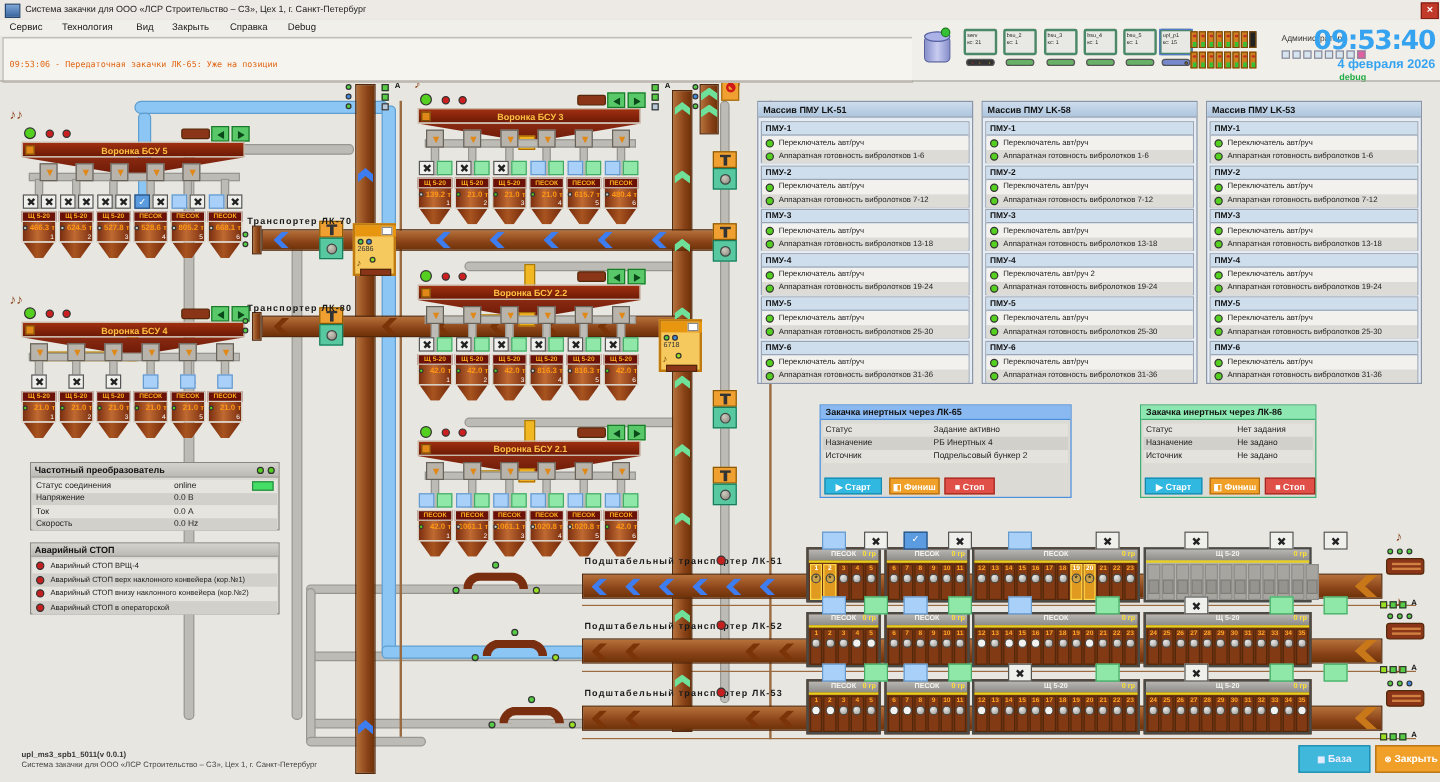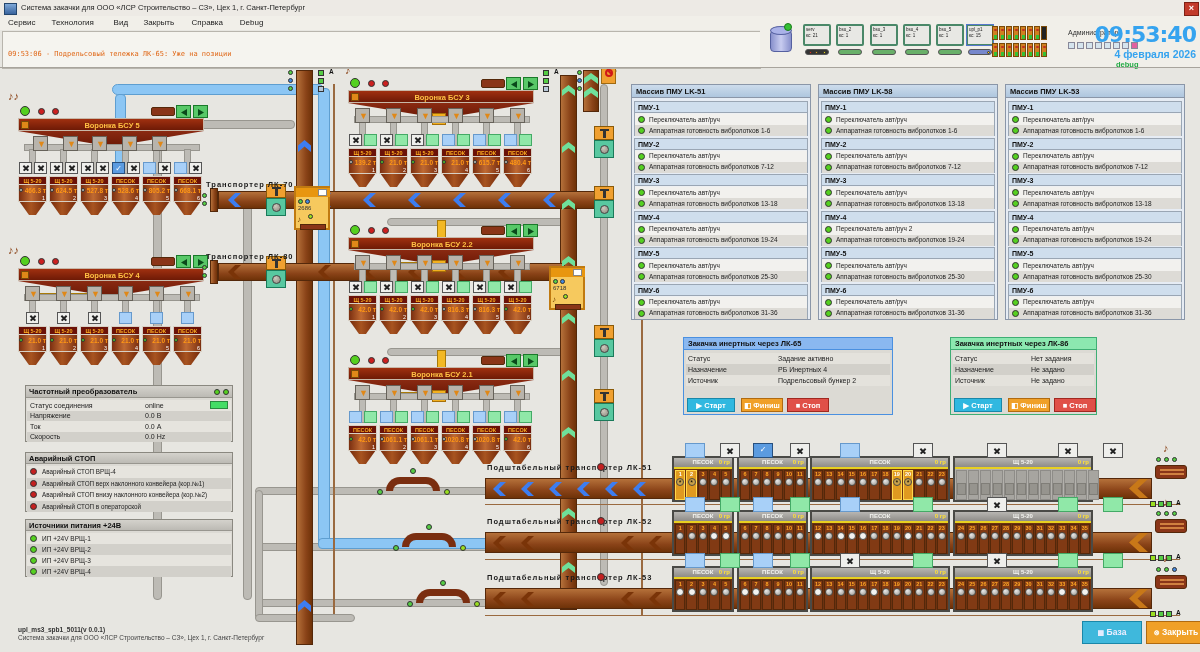--- a/index.html
+++ b/index.html
@@ -35,21 +35,21 @@
   <div class="abs" id="menubar" style="left:0;top:16px;width:760px;height:14px;background:#f1efe9;z-index:20;">
       <div style="position: absolute; box-sizing: border-box; left: 6px; top: 2px; height: 11px; font-size: 8px; color: rgb(34, 34, 34); padding: 0px 2px;">Сервис</div>
       <div style="position: absolute; box-sizing: border-box; left: 49.6px; top: 2px; height: 11px; font-size: 8px; color: rgb(34, 34, 34); padding: 0px 2px;">Технология</div>
       <div style="position: absolute; box-sizing: border-box; left: 111.6px; top: 2px; height: 11px; font-size: 8px; color: rgb(34, 34, 34); padding: 0px 2px;">Вид</div>
       <div style="position: absolute; box-sizing: border-box; left: 141.4px; top: 2px; height: 11px; font-size: 8px; color: rgb(34, 34, 34); padding: 0px 2px;">Закрыть</div>
       <div style="position: absolute; box-sizing: border-box; left: 189.6px; top: 2px; height: 11px; font-size: 8px; color: rgb(34, 34, 34); padding: 0px 2px;">Справка</div>
       <div style="position: absolute; box-sizing: border-box; left: 237.8px; top: 2px; height: 11px; font-size: 8px; color: rgb(34, 34, 34); padding: 0px 2px;">Debug</div>
     </div>
   <div class="abs" id="logpanel" style="left:2px;top:31px;width:757px;height:36px;background:#f5f4ef;border:1px solid #b8b5ad;z-index:20;">
       <div style="position: absolute; box-sizing: border-box; left: 1px; top: 18px; width: 753px; height: 8.5px;">
-        <div style="position: absolute; box-sizing: border-box; left: 4px; top: 0px; font-family: &quot;DejaVu Sans Mono&quot;, monospace; font-size: 7px; line-height: 8.5px; white-space: nowrap; color: rgb(224, 104, 24);">09:53:06 - Подрельсовый тележка ЛК-65: Уже на позиции</div>
+        <div style="position: absolute; box-sizing: border-box; left: 4px; top: 0px; font-family: &quot;DejaVu Sans Mono&quot;, monospace; font-size: 7px; line-height: 8.5px; white-space: nowrap; color: rgb(224, 104, 24);">09:53:06 - Передаточная закачки ЛК-65: Уже на позиции</div>
       </div>
     </div>
   <div class="abs" id="topbar" style="left:760px;top:16px;width:440px;height:51px;background:#f1efe9;z-index:20;">
       <div style="position: absolute; box-sizing: border-box; left: 10px; top: 10px; width: 22px; height: 30px;">
         <div style="position: absolute; box-sizing: border-box; left: 0px; top: 4px; width: 22px; height: 22px; background: linear-gradient(90deg, rgb(136, 144, 204), rgb(200, 204, 240), rgb(136, 144, 204)); border: 1px solid rgb(85, 96, 160); border-radius: 4px;"></div>
         <div style="position: absolute; box-sizing: border-box; left: 0px; top: 0px; width: 22px; height: 9px; background: rgb(170, 178, 232); border: 1px solid rgb(85, 96, 160); border-radius: 50%;"></div>
         <div style="position: absolute; box-sizing: border-box; left: 14px; top: -3px; width: 8px; height: 8px; border-radius: 50%; background: rgb(53, 192, 53); border: 1px solid rgb(26, 122, 26);"></div>
       </div>
       <div style="position: absolute; box-sizing: border-box; left: 43px; top: 8px; width: 28px; height: 22px; background: rgb(232, 232, 228); border: 2px solid rgb(74, 136, 104); border-radius: 2px;">
         <div style="position: absolute; box-sizing: border-box; left: 1px; top: 1px; font-size: 4.5px; line-height: 5.5px; color: rgb(34, 34, 34); white-space: pre;">serv
@@ -1170,39 +1170,20 @@
       </div>
       <div style="position: absolute; box-sizing: border-box; left: 1px; top: 36px; width: 204px; height: 11.5px; background: rgb(230, 228, 222);">
         <div style="position: absolute; box-sizing: border-box; left: 3px; top: 2px; width: 7px; height: 7px; border-radius: 50%; border: 1px solid rgb(51, 51, 51); background: rgb(196, 32, 32); z-index: 8;"></div>
         <div style="position: absolute; box-sizing: border-box; left: 15px; top: 2px; font-size: 6.3px; color: rgb(34, 34, 34); white-space: nowrap;">Аварийный СТОП внизу наклонного конвейера (кор.№2)</div>
       </div>
       <div style="position: absolute; box-sizing: border-box; left: 1px; top: 47.5px; width: 204px; height: 11.5px; background: rgb(210, 208, 202);">
         <div style="position: absolute; box-sizing: border-box; left: 3px; top: 2px; width: 7px; height: 7px; border-radius: 50%; border: 1px solid rgb(51, 51, 51); background: rgb(196, 32, 32); z-index: 8;"></div>
         <div style="position: absolute; box-sizing: border-box; left: 15px; top: 2px; font-size: 6.3px; color: rgb(34, 34, 34); white-space: nowrap;">Аварийный СТОП в операторской</div>
       </div>
     </div>
-    <div style="position: absolute; box-sizing: border-box; left: 25px; top: 519px; width: 208px; height: 58px; background: rgb(220, 218, 212); border: 1px solid rgb(138, 136, 128); z-index: 7;">
-      <div style="position: absolute; box-sizing: border-box; left: 0px; top: 0px; width: 206px; height: 11px; background: linear-gradient(rgb(212, 210, 204), rgb(188, 186, 180)); border-bottom: 1px solid rgb(152, 150, 143); font-size: 7.5px; font-weight: bold; color: rgb(17, 17, 17); padding: 1px 0px 0px 3px;">Источники питания +24В</div>
-      <div style="position: absolute; box-sizing: border-box; left: 1px; top: 13px; width: 204px; height: 11px; background: rgb(230, 228, 222);">
-        <div style="position: absolute; box-sizing: border-box; left: 3px; top: 2px; width: 7px; height: 7px; border-radius: 50%; border: 1px solid rgb(51, 51, 51); background: rgb(85, 208, 32); z-index: 8;"></div>
-        <div style="position: absolute; box-sizing: border-box; left: 15px; top: 2px; font-size: 6.5px; color: rgb(34, 34, 34);">ИП +24V  ВРЩ-1</div>
-      </div>
-      <div style="position: absolute; box-sizing: border-box; left: 1px; top: 24px; width: 204px; height: 11px; background: rgb(210, 208, 202);">
-        <div style="position: absolute; box-sizing: border-box; left: 3px; top: 2px; width: 7px; height: 7px; border-radius: 50%; border: 1px solid rgb(51, 51, 51); background: rgb(85, 208, 32); z-index: 8;"></div>
-        <div style="position: absolute; box-sizing: border-box; left: 15px; top: 2px; font-size: 6.5px; color: rgb(34, 34, 34);">ИП +24V ВРЩ-2</div>
-      </div>
-      <div style="position: absolute; box-sizing: border-box; left: 1px; top: 35px; width: 204px; height: 11px; background: rgb(230, 228, 222);">
-        <div style="position: absolute; box-sizing: border-box; left: 3px; top: 2px; width: 7px; height: 7px; border-radius: 50%; border: 1px solid rgb(51, 51, 51); background: rgb(85, 208, 32); z-index: 8;"></div>
-        <div style="position: absolute; box-sizing: border-box; left: 15px; top: 2px; font-size: 6.5px; color: rgb(34, 34, 34);">ИП +24V ВРЩ-3</div>
-      </div>
-      <div style="position: absolute; box-sizing: border-box; left: 1px; top: 46px; width: 204px; height: 11px; background: rgb(210, 208, 202);">
-        <div style="position: absolute; box-sizing: border-box; left: 3px; top: 2px; width: 7px; height: 7px; border-radius: 50%; border: 1px solid rgb(51, 51, 51); background: rgb(85, 208, 32); z-index: 8;"></div>
-        <div style="position: absolute; box-sizing: border-box; left: 15px; top: 2px; font-size: 6.5px; color: rgb(34, 34, 34);">ИП +24V ВРЩ-4</div>
-      </div>
-    </div>
     <div style="position: absolute; box-sizing: border-box; left: 487px; top: 463px; font-size: 7.5px; font-weight: bold; color: rgb(26, 26, 26); letter-spacing: 1px; white-space: nowrap; z-index: 8;">Подштабельный транспортер ЛК-51</div>
     <div style="position: absolute; box-sizing: border-box; left: 485px; top: 478px; width: 667px; height: 21px; background: linear-gradient(rgb(181, 113, 58), rgb(138, 67, 24) 60%, rgb(110, 50, 8)); border: 1px solid rgb(84, 40, 10); z-index: 3;">
       <div class=" chL" style="position: absolute; box-sizing: border-box; left: 7px; top: 3px; width: 13px; height: 14px; background: rgb(61, 125, 240);"></div>
       <div class=" chL" style="position: absolute; box-sizing: border-box; left: 35px; top: 3px; width: 13px; height: 14px; background: rgb(61, 125, 240);"></div>
       <div class=" chL" style="position: absolute; box-sizing: border-box; left: 63px; top: 3px; width: 13px; height: 14px; background: rgb(61, 125, 240);"></div>
       <div class=" chL" style="position: absolute; box-sizing: border-box; left: 91px; top: 3px; width: 13px; height: 14px; background: rgb(61, 125, 240);"></div>
       <div class=" chL" style="position: absolute; box-sizing: border-box; left: 119px; top: 3px; width: 13px; height: 14px; background: rgb(61, 125, 240);"></div>
       <div class=" chL" style="position: absolute; box-sizing: border-box; left: 147px; top: 3px; width: 13px; height: 14px; background: rgb(61, 125, 240);"></div>
       <div class=" chL" style="position: absolute; box-sizing: border-box; left: 643px; top: 0px; width: 19px; height: 19px; background: rgb(200, 120, 24);"></div>
     </div>

